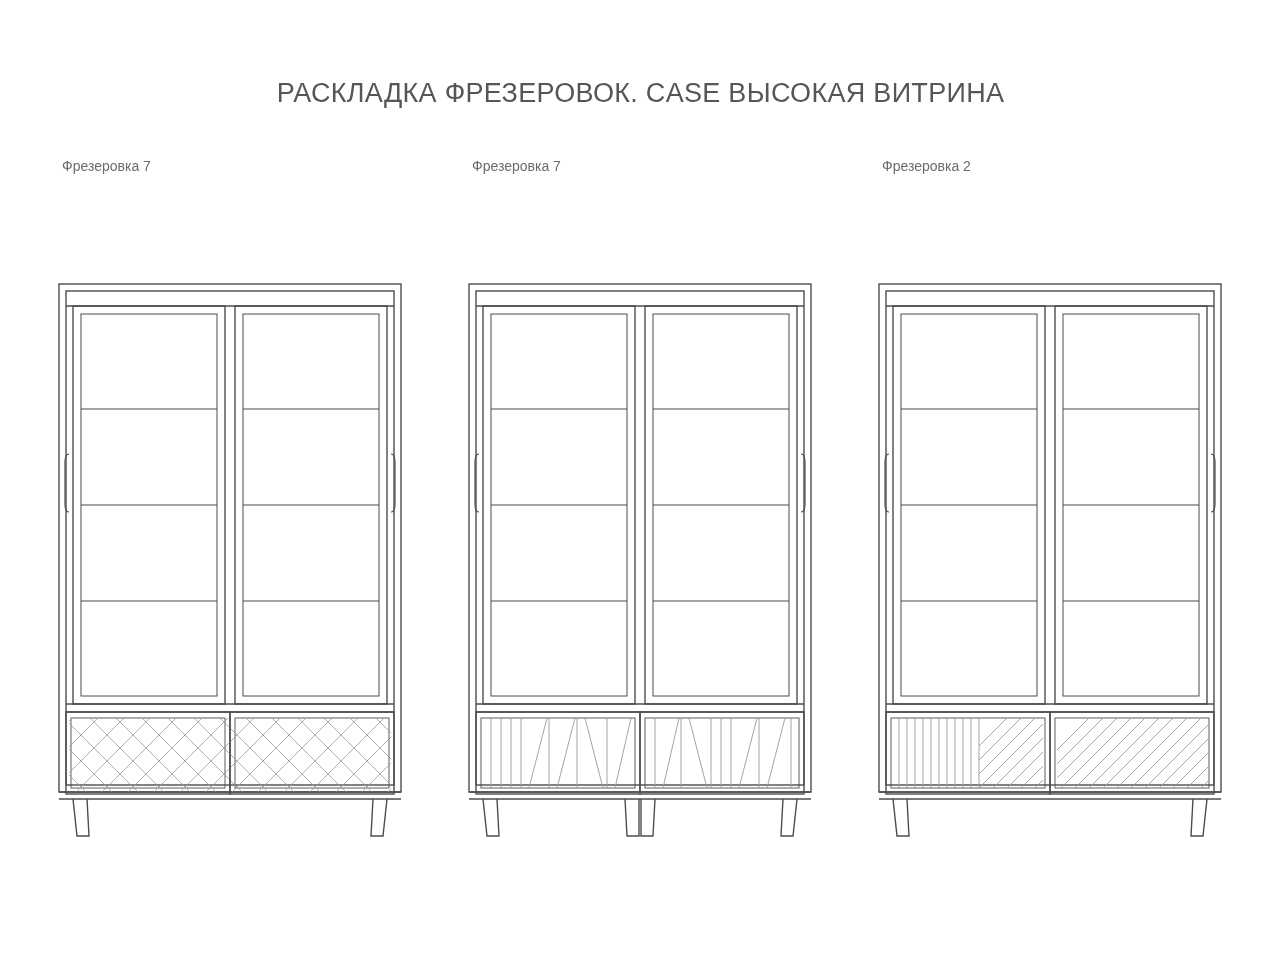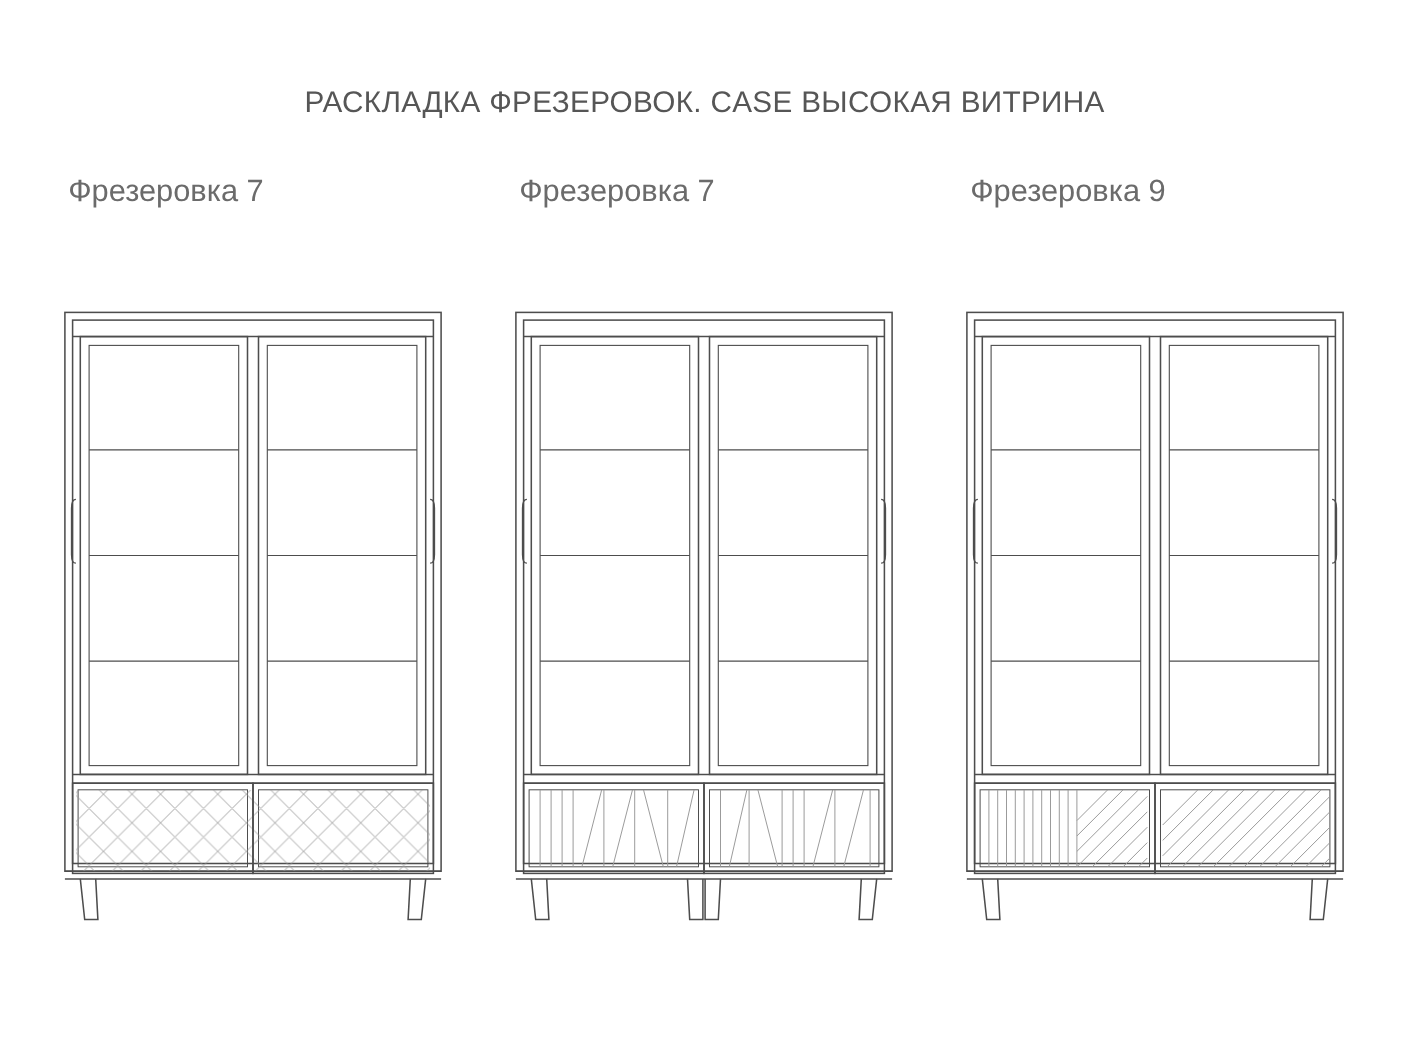--- a/index.html
+++ b/index.html
@@ -40,21 +40,21 @@
     width: 410px;
     height: 740px;
   }
   .variant.v0 { left: 55px; }
   .variant.v1 { left: 465px; }
   .variant.v2 { left: 875px; }
   .variant-label {
     position: absolute;
     top: 8px;
     left: 7px;
-    font-size: 28px;
+    font-size: 14px;
     font-weight: 400;
     color: #6b6b6b;
     white-space: nowrap;
   }
   .cabinet {
     position: absolute;
     top: 130px;
     left: 0;
   }
   svg { display: block; }
@@ -194,21 +194,21 @@
           <line x1="274" y1="508" x2="292" y2="438"></line>
           <line x1="294" y1="438" x2="294" y2="508"></line>
           <line x1="302" y1="508" x2="320" y2="438"></line>
           <line x1="326" y1="438" x2="326" y2="508"></line>
         </g>
       </svg>
     </div>
   </div>
 
   <div class="variant v2">
-    <div class="variant-label">Фрезеровка 9</div>
+    <div class="variant-label">Фрезеровка 2</div>
     <div class="cabinet">
       <svg width="380" height="560" viewBox="0 0 380 560">
         <defs>
           <clipPath id="clipC1">
               <rect x="16" y="438" width="154" height="70"></rect>
             </clipPath>
           <clipPath id="clipC2">
               <rect x="180" y="438" width="154" height="70"></rect>
             </clipPath>
         </defs>

